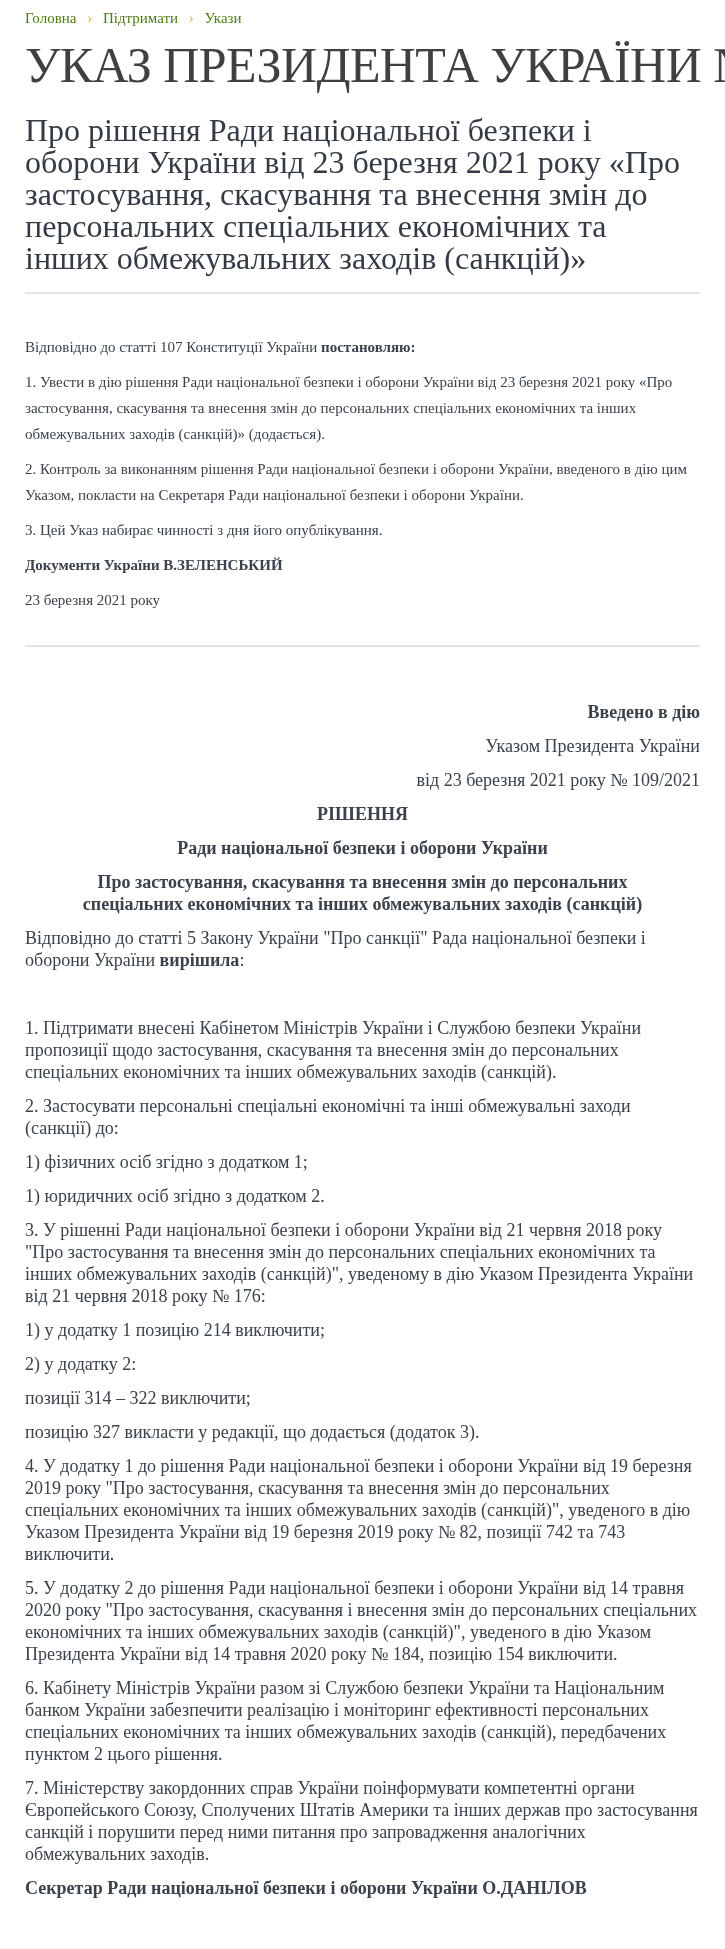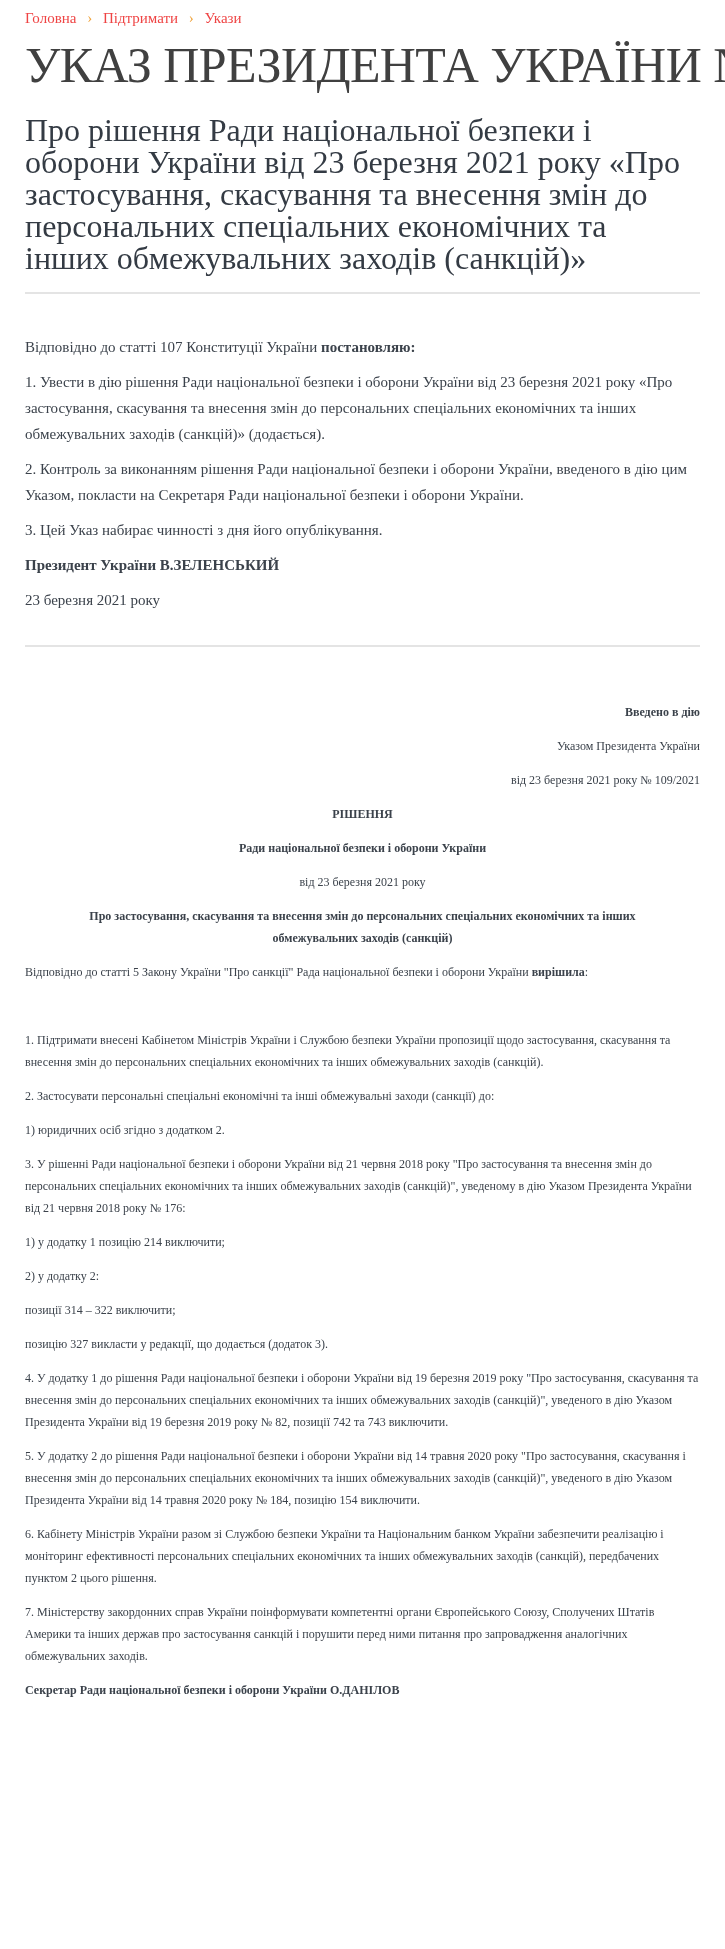--- a/index.html
+++ b/index.html
@@ -6,21 +6,21 @@
   body {
     width:725px;
     font-family:"Liberation Serif","DejaVu Serif",serif;
     color:#3b424b;
     overflow-x:hidden;
   }
   .page { padding:8px 25px 30px 25px; }
 
   
   .breadcrumb { font-size:15px; color:#4a5058; line-height:20px; }
-  .breadcrumb a { color:#ef4444; text-decoration:none; cursor:pointer; }
+  .breadcrumb a { color:#4d7c0f; text-decoration:none; cursor:pointer; }
   .breadcrumb .sep { color:#f0a43e; margin:0 7px; font-size:15px; }
 
   
   h1.title {
     margin:14px 0 0 0;
     font-size:50px;
     font-weight:400;
     line-height:46px;
     letter-spacing:-0.6px;
     color:#404040;
@@ -35,21 +35,21 @@
   }
 
   hr.rule { border:none; border-top:2px solid #e4e4e4; }
   hr.rule1 { margin:18px 0 40px 0; }
   hr.rule2 { margin:32px 0 54px 0; }
 
   
   .decree p { font-size:15px; line-height:26px; margin:0 0 9px 0; }
 
   
-  .doc p { font-size:12px; line-height:22px; margin:0 0 12px 0; }
+  .doc p { font-size:18px; line-height:22px; margin:0 0 12px 0; }
 
   .bold { font-weight:bold; }
   .align-right { text-align:right; }
   .align-center { text-align:center; }
   .narrow { max-width:580px; margin-left:auto !important; margin-right:auto !important; }
   .blank { height:22px; margin:0 0 12px 0; }
 </style>
 </head>
 <body>
 
@@ -74,47 +74,47 @@
 
     <div>
 
         <p>1. Увести в дію рішення Ради національної безпеки і оборони України від 23 березня 2021 року «Про застосування, скасування та внесення змін до персональних спеціальних економічних та інших обмежувальних заходів (санкцій)» (додається).</p>
 
         <p>2. Контроль за виконанням рішення Ради національної безпеки і оборони України, введеного в дію цим Указом, покласти на Секретаря Ради національної безпеки і оборони України.</p>
 
         <p>3. Цей Указ набирає чинності з дня його опублікування.</p>
       </div>
 
-    <p class="bold">Президент України В.ЗЕЛЕНСЬКИЙ</p>
+    <p class="bold">Документи України В.ЗЕЛЕНСЬКИЙ</p>
     <p>23 березня 2021 року</p>
   </section>
 
   <hr class="rule rule2">
 
   <section class="doc">
 
     <p class="align-right bold">Введено в дію</p>
     <p class="align-right">Указом Президента України</p>
     <p class="align-right">від 23 березня 2021 року № 109/2021</p>
 
     <p class="align-center bold">РІШЕННЯ</p>
     <p class="align-center bold">Ради національної безпеки і оборони України</p>
-    <p class="align-center">від 23 березня 2021 року</p>
     <p class="align-center bold narrow">Про застосування, скасування та внесення змін до персональних спеціальних економічних та інших обмежувальних заходів (санкцій)</p>
 
     <p><span>Відповідно до статті 5 Закону України "Про санкції" Рада національної безпеки і оборони України </span><strong>вирішила</strong><span>:</span></p>
 
     <div class="blank"></div>
 
     <div>
 
         <p>1. Підтримати внесені Кабінетом Міністрів України і Службою безпеки України пропозиції щодо застосування, скасування та внесення змін до персональних спеціальних економічних та інших обмежувальних заходів (санкцій).</p>
 
         <p>2. Застосувати персональні спеціальні економічні та інші обмежувальні заходи (санкції) до:</p>
 
+        <p>1) фізичних осіб згідно з додатком 1;</p>
 
         <p>1) юридичних осіб згідно з додатком 2.</p>
 
         <p>3. У рішенні Ради національної безпеки і оборони України від 21 червня 2018 року "Про застосування та внесення змін до персональних спеціальних економічних та інших обмежувальних заходів (санкцій)", уведеному в дію Указом Президента України від 21 червня 2018 року № 176:</p>
 
         <p>1) у додатку 1 позицію 214 виключити;</p>
 
         <p>2) у додатку 2:</p>
 
         <p>позиції 314 – 322 виключити;</p>

